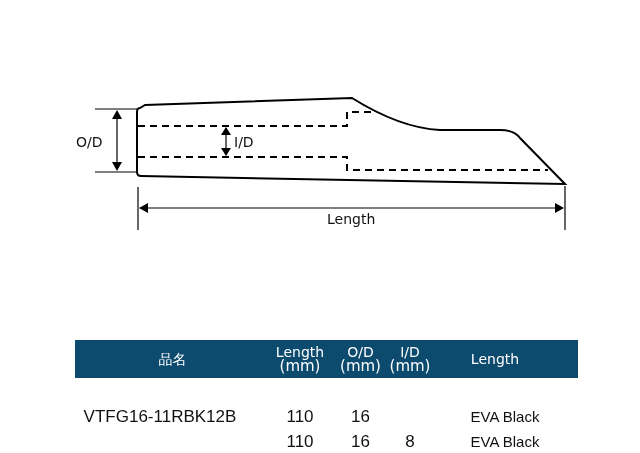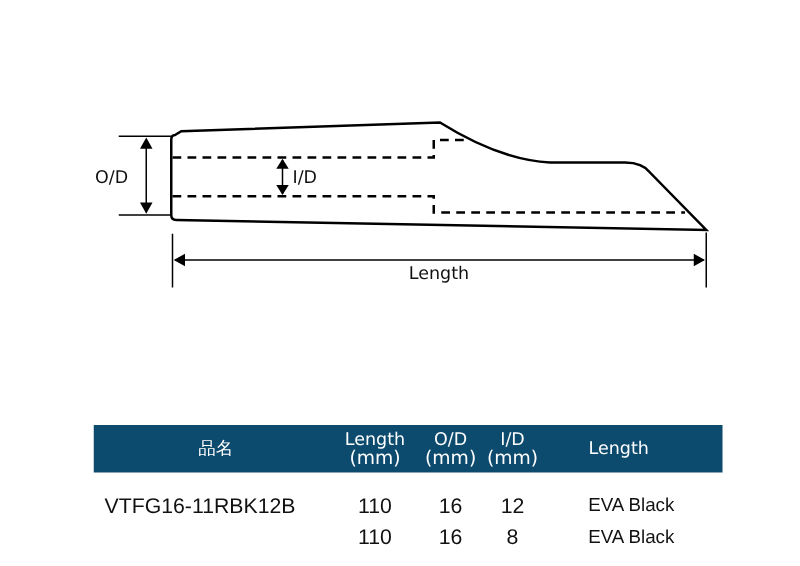--- a/index.html
+++ b/index.html
@@ -5,21 +5,21 @@
   html, body { margin:0; padding:0; background:#ffffff; }
   body { width:640px; height:453px; position:relative; overflow:hidden; font-family:"DejaVu Sans", sans-serif; color:#111; }
   #diagram { position:absolute; left:0; top:0; width:640px; height:260px; }
   .lbl { position:absolute; font-family:"DejaVu Sans", sans-serif; font-size:14px; color:#111; }
   #table { position:absolute; left:75px; top:340px; width:503px; }
   .thead { background:#0c4a6e; color:#fff; height:38px; position:relative; }
   .th { position:absolute; top:0; height:38px; display:flex; flex-direction:column; align-items:center; justify-content:center; text-align:center; line-height:14px; }
   .th .main { font-size:14px; }
   .th .sub { font-size:15px; }
   .row { position:relative; height:25px; font-family:"Liberation Sans", sans-serif; font-size:17px; }
-  .cell { position:absolute; top:0; height:25px; display:flex; align-items:center; justify-content:center; }
+  .cell { position:absolute; top:12px; height:25px; display:flex; align-items:center; justify-content:center; }
 </style>
 </head>
 <body>
 
 <div id="diagram">
   <svg width="640" height="260" viewBox="0 0 640 260">
 
     <path d="M140,108 Q137,108 137,112 L137,172 Q137,176 141,176 L565,184 L520,138 Q514,130 500,130 L440,130 Q400,128 352,98 L145,105 Z" fill="none" stroke="#000" stroke-width="2"></path>
 
     <path d="M138,126 L347,126 L347,112 L372,112" fill="none" stroke="#000" stroke-width="2" stroke-dasharray="7,5"></path>
@@ -67,21 +67,20 @@
     </div>
     <div class="th" style="left:370px; width:100px;">
       <span class="main">Length</span>
     </div>
   </div>
   <div style="height:14px;"></div>
   <div class="row">
     <div class="cell" style="left:0; width:170px;">VTFG16-11RBK12B</div>
     <div class="cell" style="left:195px; width:60px;">110</div>
     <div class="cell" style="left:258px; width:55px;">16</div>
-    <div class="cell" style="left:310px; width:50px;">12</div>
     <div class="cell" style="left:380px; width:100px; font-size:15px;">EVA Black</div>
   </div>
   <div class="row">
     <div class="cell" style="left:195px; width:60px;">110</div>
     <div class="cell" style="left:258px; width:55px;">16</div>
     <div class="cell" style="left:310px; width:50px;">8</div>
     <div class="cell" style="left:380px; width:100px; font-size:15px;">EVA Black</div>
   </div>
 </div>
 

